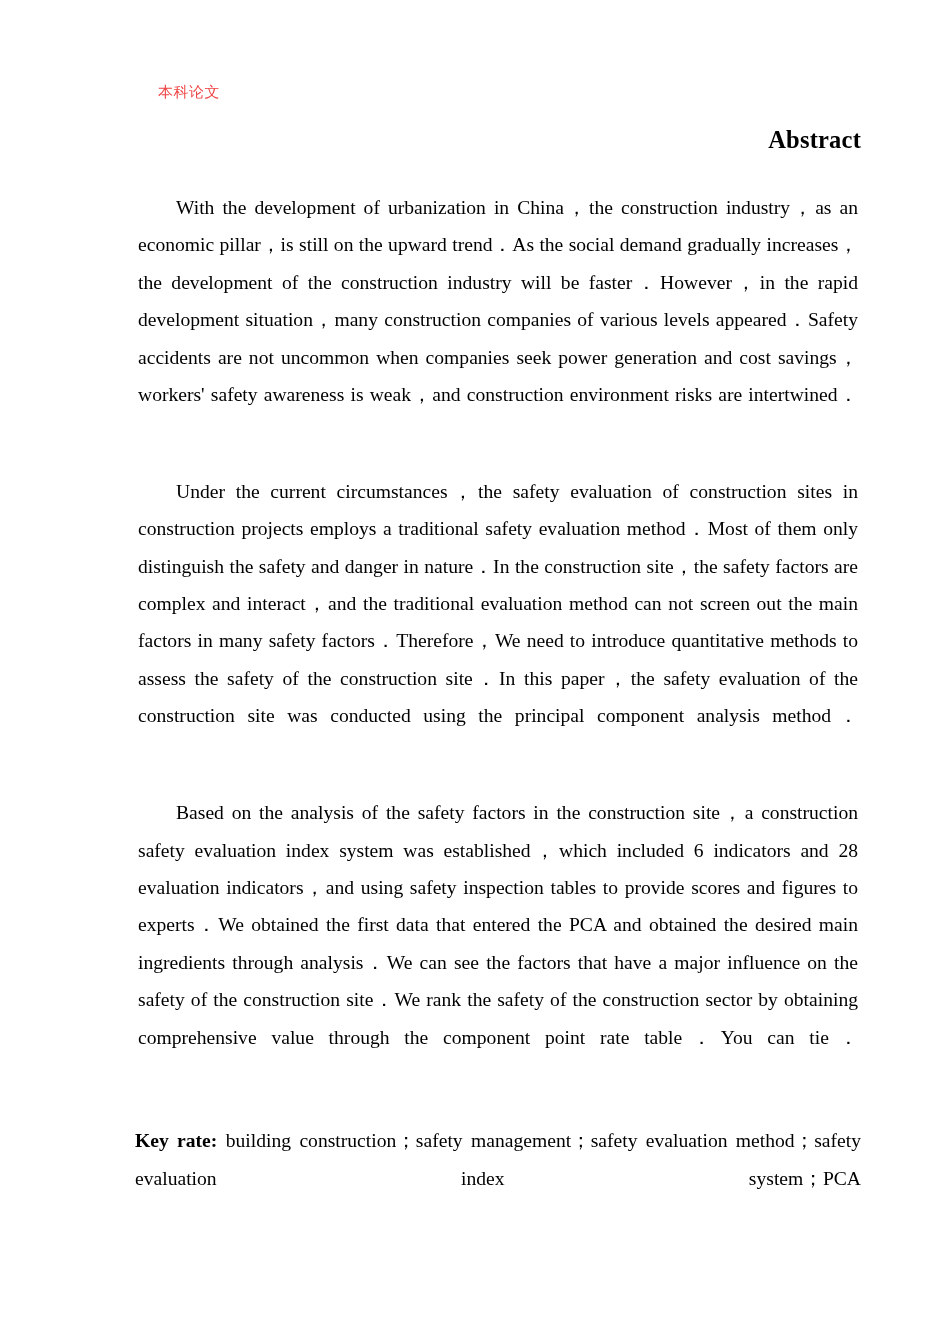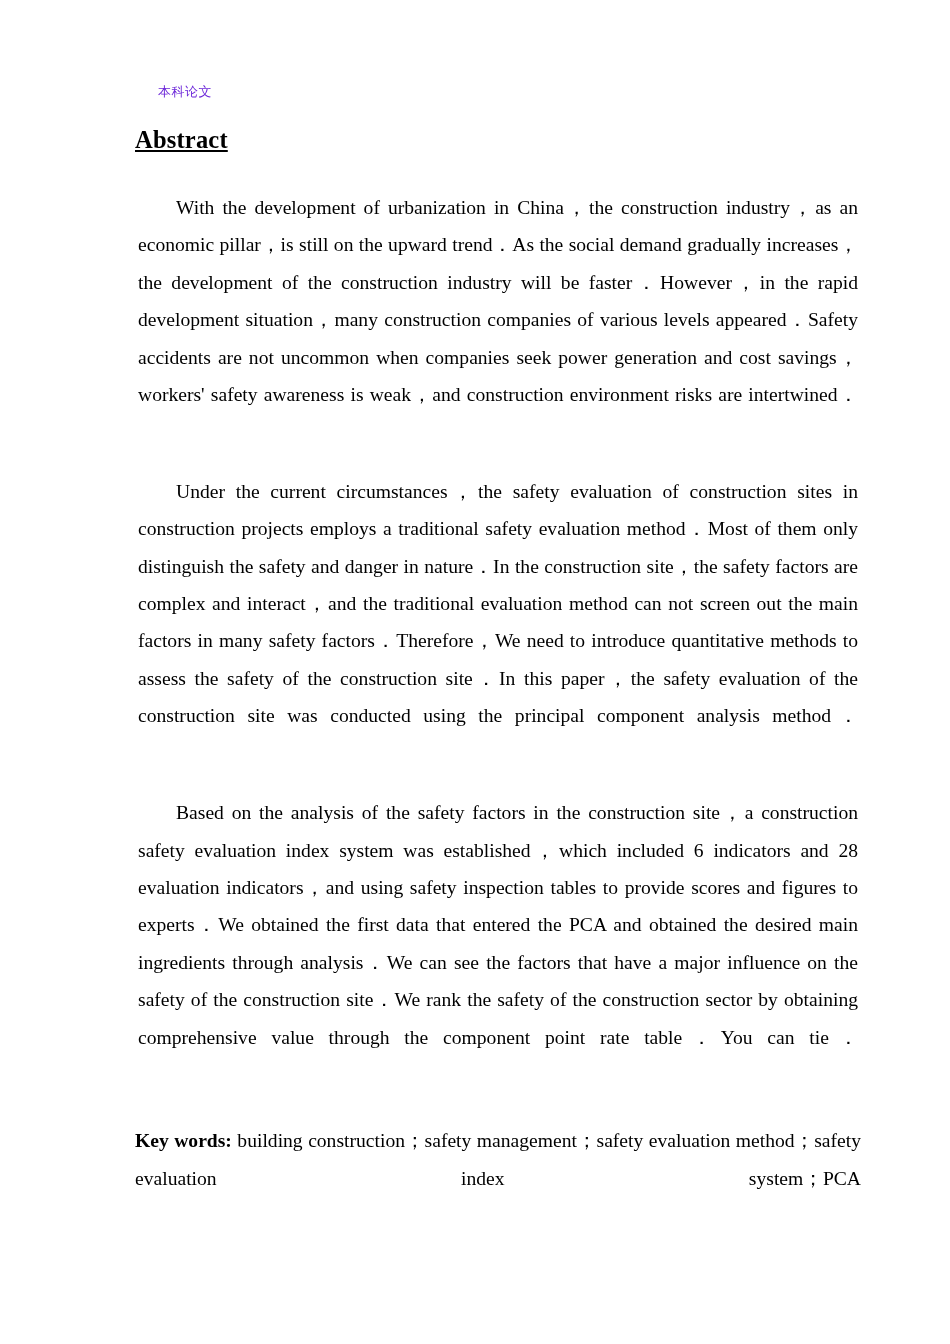--- a/index.html
+++ b/index.html
@@ -23,44 +23,43 @@
     height: 1344px;
     background: #ffffff;
   }
 
   
   .page-header {
     position: absolute;
     left: 158px;
     top: 82px;
     font-family: Liberation Sans, sans-serif;
-    font-size: 13px;
+    font-size: 15px;
     line-height: 20px;
     letter-spacing: 0.5px;
-    color: #6d28d9;
+    color: #ef4444;
     white-space: nowrap;
   }
 
   
   .content {
     position: absolute;
     left: 135px;
     top: 122px;
     width: 726px;
   }
 
   .doc-title {
     font-family: "Liberation Serif", "DejaVu Serif", serif;
     font-weight: bold;
     font-size: 24.5px;
-    text-align: left;
+    text-align: right;
     line-height: 36px;
     margin: 0 0 10px 0;
     letter-spacing: 0.2px;
-    text-decoration: underline;
   }
 
   .para {
     font-size: 19.6px;
     line-height: 37.4px;
     text-align: justify;
     text-justify: inter-word;
     text-indent: 38px;
     margin: 3px;
     padding-top: 19px;
@@ -102,16 +101,16 @@
 
     <h1 class="doc-title">Abstract</h1>
 
     <p class="para first">With the development of urbanization in China，the construction industry，as an economic pillar，is still on the upward trend．As the social demand gradually increases，the development of the construction industry will be faster．However，in the rapid development situation，many construction companies of various levels appeared．Safety accidents are not uncommon when companies seek power generation and cost savings，workers' safety awareness is weak，and construction environment risks are intertwined．</p>
 
     <p class="para">Under the current circumstances，the safety evaluation of construction sites in construction projects employs a traditional safety evaluation method．Most of them only distinguish the safety and danger in nature．In the construction site，the safety factors are complex and interact，and the traditional evaluation method can not screen out the main factors in many safety factors．Therefore，We need to introduce quantitative methods to assess the safety of the construction site．In this paper，the safety evaluation of the construction site was conducted using the principal component analysis method．</p>
 
     <p class="para">Based on the analysis of the safety factors in the construction site，a construction safety evaluation index system was established，which included 6 indicators and 28 evaluation indicators，and using safety inspection tables to provide scores and figures to experts．We obtained the first data that entered the PCA and obtained the desired main ingredients through analysis．We can see the factors that have a major influence on the safety of the construction site．We rank the safety of the construction sector by obtaining comprehensive value through the component point rate table．You can tie．</p>
 
 
-    <p class="keywords"><span class="kw-label">Key words:</span><span> building construction；safety management；safety evaluation method；safety evaluation index system；PCA</span></p>
+    <p class="keywords"><span class="kw-label">Key rate:</span><span> building construction；safety management；safety evaluation method；safety evaluation index system；PCA</span></p>
 
   </div>
 </div>
 
 </body></html>

